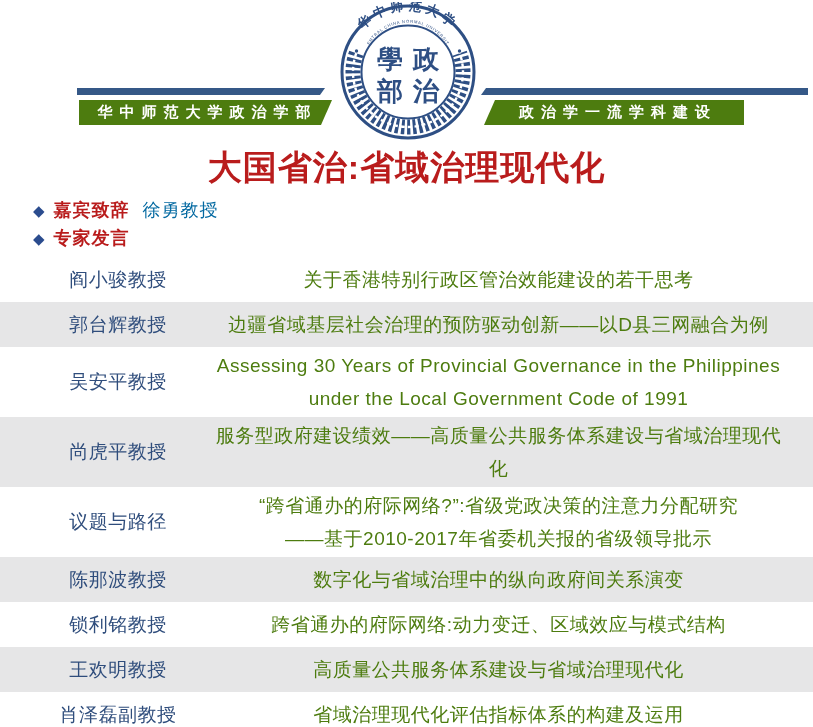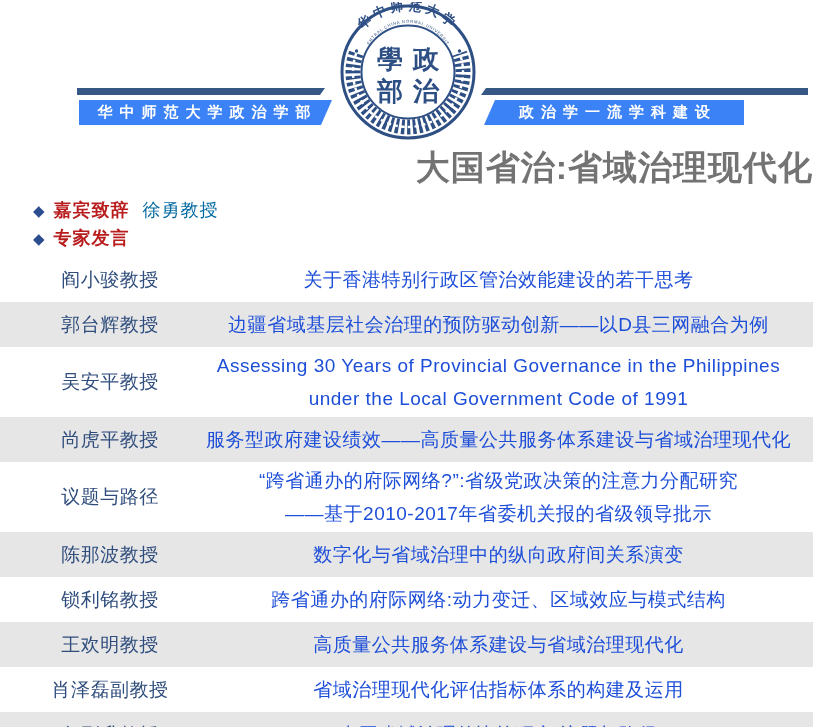--- a/index.html
+++ b/index.html
@@ -7,49 +7,49 @@
     position:relative;width:813px;height:727px;background:#ffffff;
     font-family:"Liberation Sans",sans-serif;overflow:hidden;
   }
   
   .thin-bar{position:absolute;height:7px;background:#355887;}
   .thin-bar.left{left:77px;top:88px;width:248px;
     clip-path:polygon(0 0,100% 0,calc(100% - 5px) 100%,0 100%);}
   .thin-bar.right{left:481px;top:88px;width:327px;
     clip-path:polygon(5px 0,100% 0,100% 100%,0 100%);}
   .banner{
-    position:absolute;top:100px;height:25px;background:#3b82f6;
+    position:absolute;top:100px;height:25px;background:#4d7c0f;
     display:flex;align-items:center;justify-content:center;
     color:#ffffff;font-size:15px;font-weight:bold;letter-spacing:7px;
   }
   .banner.left{left:79px;width:249px;
     clip-path:polygon(0 0,100% 0,calc(100% - 11px) 100%,0 100%);padding-left:4px;}
   .banner.right{left:484px;width:252px;
     clip-path:polygon(11px 0,100% 0,100% 100%,0 100%);padding-left:8px;}
   .seal-wrap{position:absolute;left:338px;top:2px;width:140px;height:140px;}
   
   .main-title{
-    margin-top:146px;text-align:right;font-size:34px;font-weight:bold;
-    color:#737373;letter-spacing:1px;line-height:42px;
+    margin-top:146px;text-align:center;font-size:34px;font-weight:bold;
+    color:#b91c1c;letter-spacing:1px;line-height:42px;
   }
   .sections{margin-top:8px;}
   .section-line{display:flex;align-items:center;padding-left:33px;height:28px;}
   .diamond{color:#2b4c8e;font-size:15px;margin-right:9px;line-height:1;}
   .section-label{font-weight:bold;font-size:18px;color:#b91c1c;letter-spacing:1px;}
   .section-speaker{margin-left:13px;font-size:18px;color:#0369a1;letter-spacing:1px;}
   
   .rows{margin-top:5px;}
-  .row{display:flex;align-items:center;min-height:41px;padding:2px 0;}
+  .row{display:flex;align-items:center;min-height:41px;padding:2px 8px;}
   .row.alt{background:#e6e6e7;}
   .name{
     width:180px;margin-left:20px;flex:0 0 auto;text-align:center;
     color:#2f4d7c;font-size:19px;letter-spacing:0.5px;
   }
   .topic{
-    flex:1;text-align:center;color:#1d4ed8;font-size:19px;
+    flex:1;text-align:center;color:#4d7c0f;font-size:19px;
     line-height:33px;padding-right:16px;letter-spacing:0.5px;
   }
   .t-line:empty{display:none;}
 </style>
 </head>
 <body>
 
 <div class="page">
 
   <div class="thin-bar left"></div>

